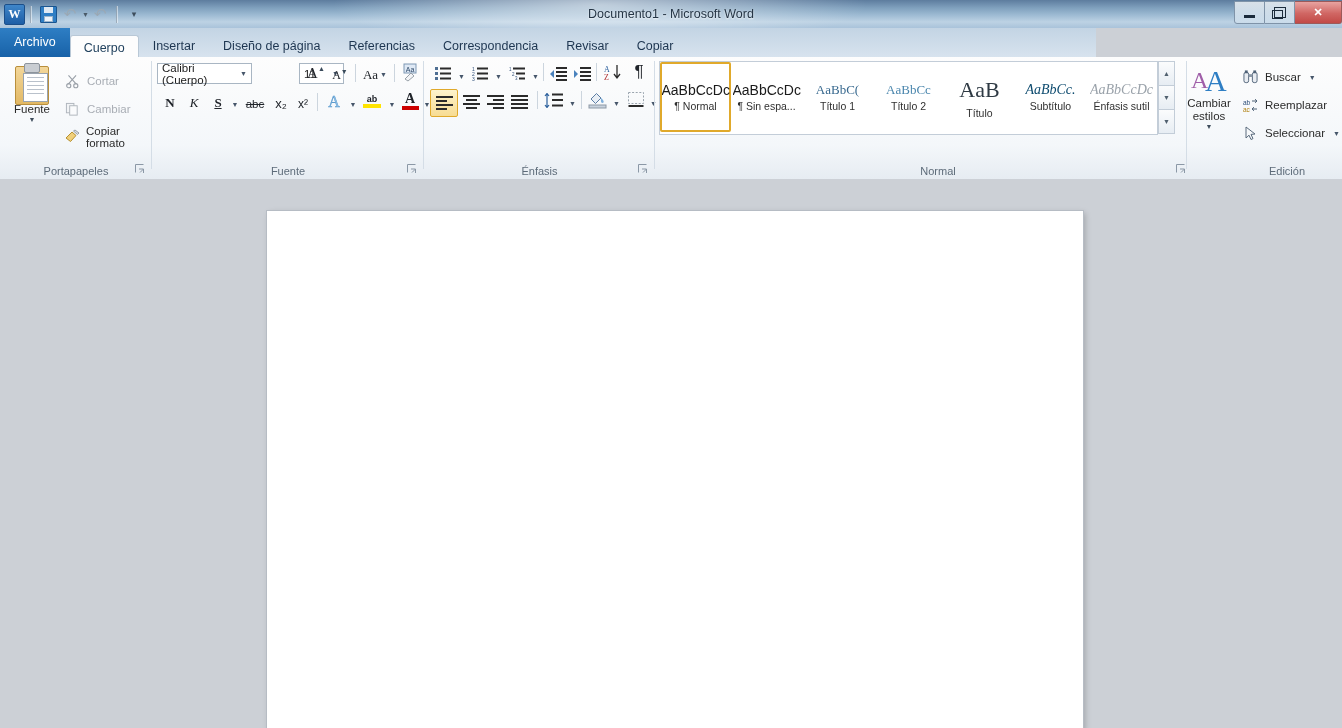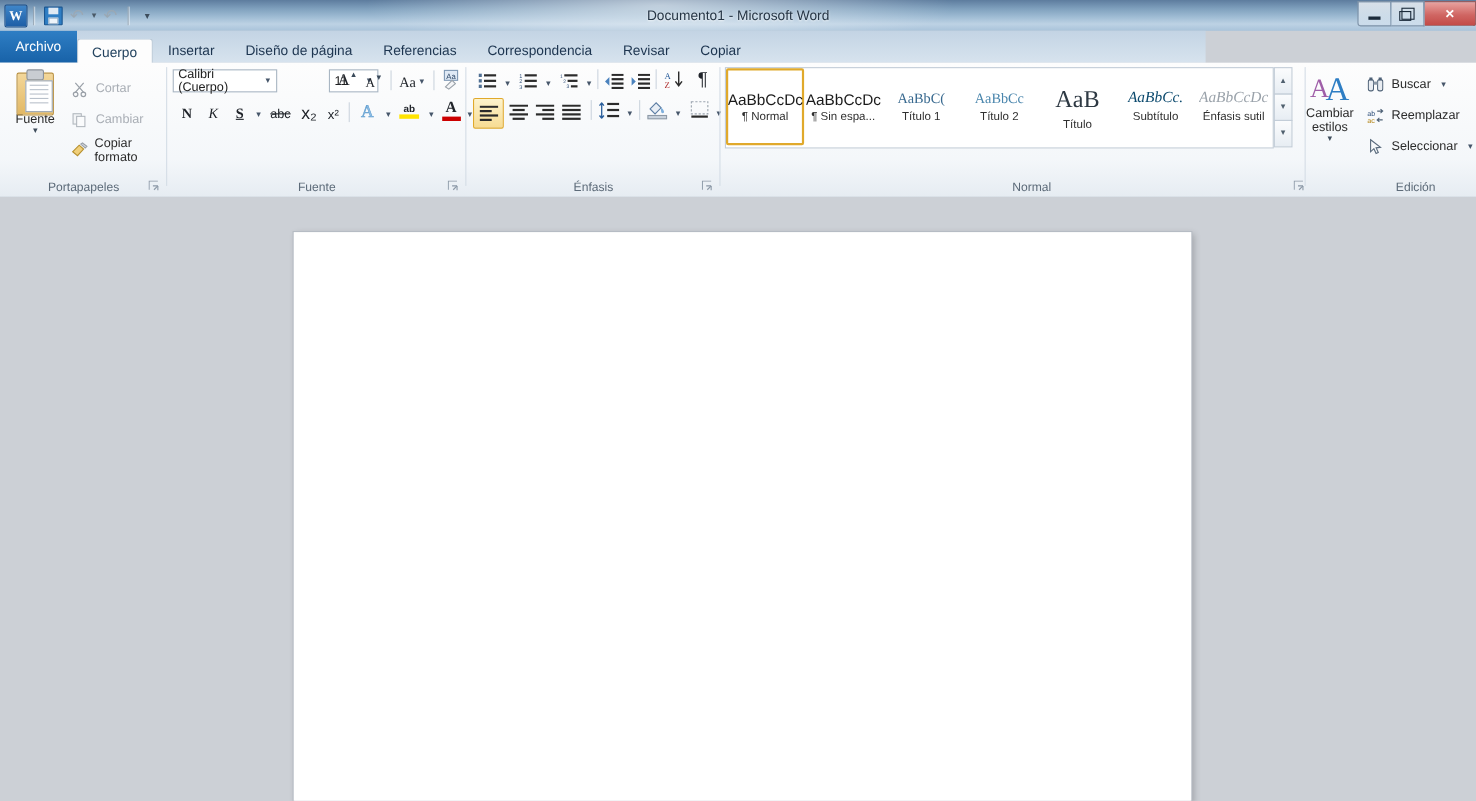--- a/index.html
+++ b/index.html
@@ -282,21 +282,21 @@
         </div>
         <div class="fbtn" style="left:55px;top:34px;width:22px;text-decoration:underline;font-family:'Liberation Serif',serif;font-weight:bold;">
           <span>S</span>
         </div>
         <div class="fbtn" style="left:75px;top:36px;width:14px;">
             <span class="sm-caret">▼</span>
           </div>
         <div class="fbtn" style="left:90px;top:35px;width:26px;font-size:11.5px;text-decoration:line-through;">
           <span>abc</span>
         </div>
-        <div class="fbtn" style="left:118px;top:35px;width:22px;font-size:16px;">
+        <div class="fbtn" style="left:118px;top:35px;width:22px;font-size:13px;">
           <span>x₂</span>
         </div>
         <div class="fbtn" style="left:140px;top:35px;width:22px;font-size:12px;">
           <span>x²</span>
         </div>
         <div style="position:absolute;left:165px;top:36px;width:1px;height:18px;background:#ccd5de;"></div>
         <div class="fbtn" style="left:170px;top:33px;width:24px;">
           <span style="font-family:'Liberation Serif',serif;font-size:16px;color:#8fc0e8;-webkit-text-stroke:0.5px #5f9ccd;">A</span>
         </div>
         <div class="fbtn" style="left:193px;top:36px;width:14px;">

